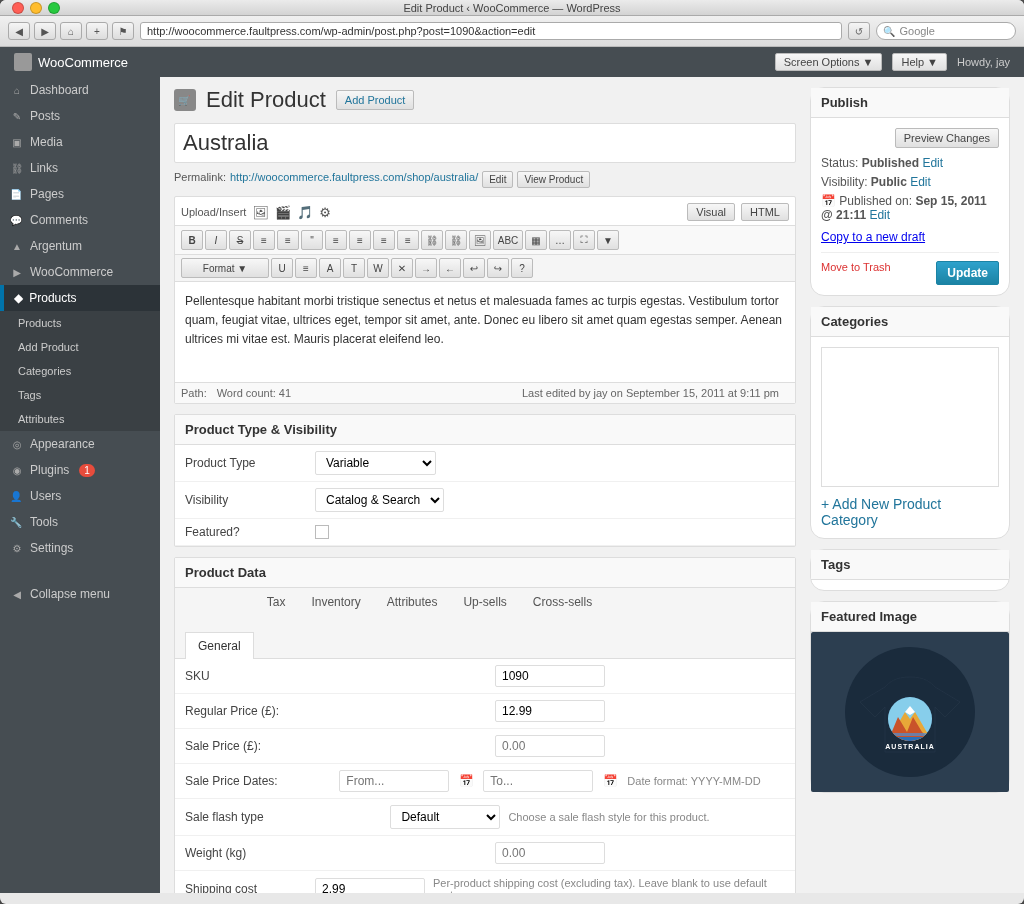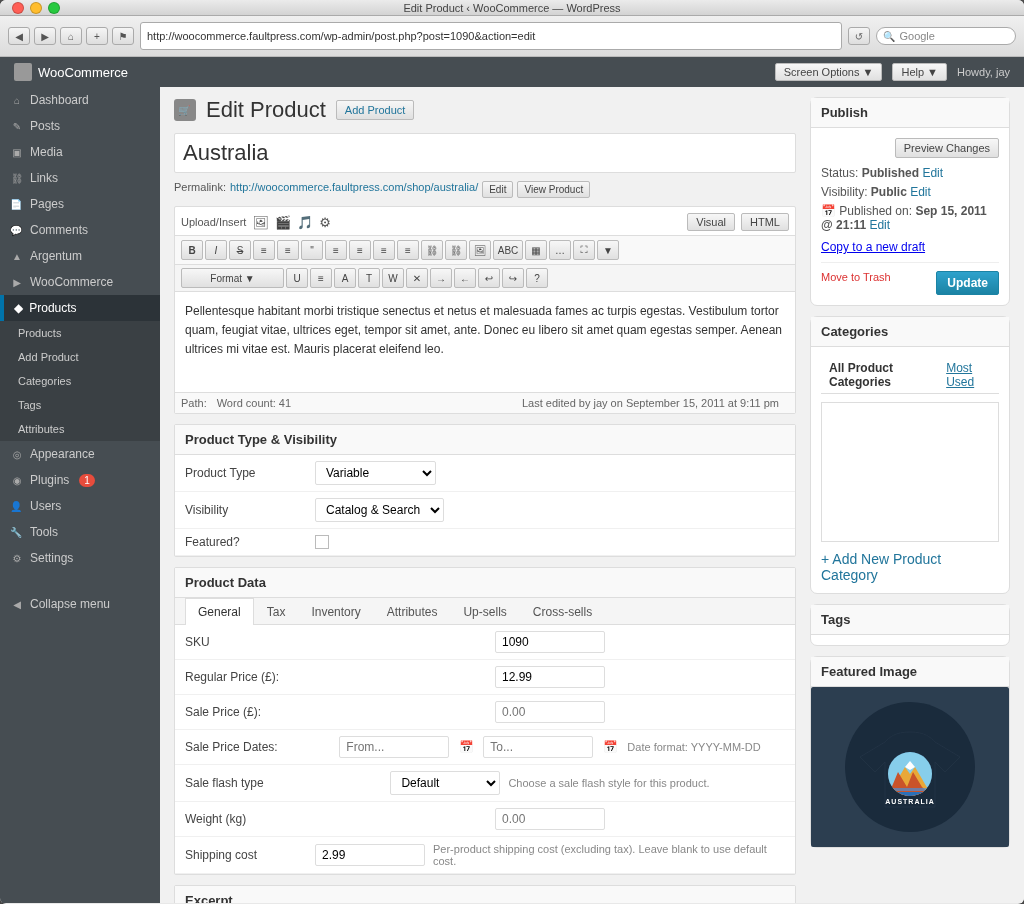--- a/index.html
+++ b/index.html
@@ -13,21 +13,21 @@
     .titlebar-btn { width: 12px; height: 12px; border-radius: 50%; border: 1px solid rgba(0,0,0,0.2); }
     .titlebar-btn.close { background: #ff5f56; }
     .titlebar-btn.minimize { background: #ffbd2e; }
     .titlebar-btn.maximize { background: #27c93f; }
     .titlebar-title { position: absolute; left: 50%; transform: translateX(-50%); font-size: 11px; color: #444; }
 
     
     .browser-chrome { background: linear-gradient(to bottom, #f0f0f0, #dcdcdc); padding: 6px 8px; border-bottom: 1px solid #bbb; display: flex; align-items: center; gap: 6px; }
     .nav-buttons { display: flex; gap: 4px; }
     .nav-btn { width: 22px; height: 18px; background: linear-gradient(to bottom, #f5f5f5, #ddd); border: 1px solid #aaa; border-radius: 3px; font-size: 10px; display: flex; align-items: center; justify-content: center; cursor: pointer; color: #555; }
-    .address-bar { flex: 1; height: 28px; border: 1px solid #aaa; border-radius: 3px; padding: 0 6px; font-size: 11px; background: white; display: flex; align-items: center; }
+    .address-bar { flex: 1; height: 18px; border: 1px solid #aaa; border-radius: 3px; padding: 0 6px; font-size: 11px; background: white; display: flex; align-items: center; }
     .search-bar { width: 140px; height: 18px; border: 1px solid #aaa; border-radius: 10px; padding: 0 6px; font-size: 11px; background: white; display: flex; align-items: center; gap: 4px; }
     .reload-btn { font-size: 10px; color: #666; }
 
     
     .main-layout { display: flex; height: calc(904px - 28px - 36px - 24px); }
 
     
     .sidebar { width: 160px; background: #464d52; min-height: 100%; overflow-y: auto; }
     .sidebar-item { padding: 6px 10px; display: flex; align-items: center; gap: 6px; cursor: pointer; color: #ccc; font-size: 12px; }
     .sidebar-item .icon { width: 14px; height: 14px; display: flex; align-items: center; justify-content: center; font-size: 10px; color: #aaa; }
@@ -80,32 +80,32 @@
 
     
     .field-row { display: flex; align-items: center; padding: 6px 10px; border-bottom: 1px solid #f0f0f0; }
     .field-label { width: 130px; font-size: 12px; color: #444; }
     .field-input { flex: 1; }
     select.field-select { padding: 3px 6px; border: 1px solid #ddd; border-radius: 2px; font-size: 12px; background: white; min-width: 120px; }
 
     
     .product-data-tabs { display: flex; gap: 0; border-bottom: 1px solid #ddd; background: #f5f5f5; padding: 0 10px; }
     .product-tab { padding: 6px 12px; font-size: 12px; cursor: pointer; color: #555; border: 1px solid transparent; border-bottom: none; margin-bottom: -1px; }
-    .product-tab.active { background: white; border-color: #ddd; color: #333; }
+    .product-tab.active { background: white; border-color: #ddd; color: #333; margin-top: 44px; }
 
     
     .data-field-row { display: flex; align-items: center; padding: 6px 10px; border-bottom: 1px solid #f0f0f0; }
     .data-field-label { width: 130px; font-size: 12px; color: #444; }
     .data-field-input { flex: 1; display: flex; align-items: center; gap: 8px; justify-content: center; }
     .data-input { padding: 3px 6px; border: 1px solid #ddd; border-radius: 2px; font-size: 12px; width: 110px; }
     .field-hint { font-size: 11px; color: #888; }
     .calendar-btn { width: 18px; height: 18px; display: flex; align-items: center; justify-content: center; cursor: pointer; color: #888; font-size: 12px; }
 
     
-    .sidebar-box { background: white; border: 1px solid #ddd; border-radius: 7px; margin-bottom: 10px; }
+    .sidebar-box { background: white; border: 1px solid #ddd; border-radius: 14px; margin-bottom: 10px; }
     .sidebar-box-header { padding: 7px 10px; background: #f9f9f9; border-bottom: 1px solid #ddd; font-size: 13px; font-weight: bold; color: #333; }
     .sidebar-box-content { padding: 10px; }
 
     .publish-status { font-size: 12px; color: #555; margin-bottom: 5px; }
     .publish-status a { color: #21759b; text-decoration: none; }
     .publish-actions { display: flex; justify-content: space-between; align-items: flex-start; padding-top: 8px; border-top: 1px solid #eee; }
     .publish-link { color: #dc3232; font-size: 11px; text-decoration: none; cursor: pointer; }
     .update-btn { background: linear-gradient(to bottom, #2ea2cc, #1b83a4); border: 1px solid #1b83a4; border-radius: 2px; padding: 4px 10px; color: white; font-size: 12px; font-weight: bold; cursor: pointer; }
     .preview-btn { background: linear-gradient(to bottom, #f7f7f7, #e0e0e0); border: 1px solid #bbb; border-radius: 2px; padding: 3px 8px; font-size: 11px; cursor: pointer; color: #444; }
 
@@ -312,21 +312,21 @@
                 <button class="toolbar-btn">🖼</button>
                 <button class="toolbar-btn" style="width:30px;">ABC</button>
                 <button class="toolbar-btn">▦</button>
                 <button class="toolbar-btn">…</button>
                 <button class="toolbar-btn">⛶</button>
                 <button class="toolbar-btn">▼</button>
               </div>
             </div>
 
             <div class="editor-toolbar2">
-              <button class="toolbar-btn" style="width:103px;">Format ▼</button>
+              <button class="toolbar-btn" style="width:88px;">Format ▼</button>
               <button class="toolbar-btn">U</button>
               <button class="toolbar-btn">≡</button>
               <button class="toolbar-btn">A</button>
               <button class="toolbar-btn">T</button>
               <button class="toolbar-btn">W</button>
               <button class="toolbar-btn">✕</button>
               <button class="toolbar-btn">→</button>
               <button class="toolbar-btn">←</button>
               <button class="toolbar-btn">↩</button>
               <button class="toolbar-btn">↪</button>
@@ -494,24 +494,20 @@
                 <button class="update-btn">Update</button>
               </div>
             </div>
           </div>
 
           <div class="sidebar-box">
             <div class="sidebar-box-header">
               <span>Categories</span>
             </div>
             <div class="sidebar-box-content">
-              <div class="categories-tabs">
-                <div class="cat-tab active">All Product Categories</div>
-                <div class="cat-tab">Most Used</div>
-              </div>
               <div class="cat-list"></div>
               <a href="#" class="add-cat-link">+ Add New Product Category</a>
             </div>
           </div>
 
           <div class="sidebar-box">
             <div class="sidebar-box-header">
               <span>Tags</span>
             </div>
             <div style="height: 10px;"></div>

